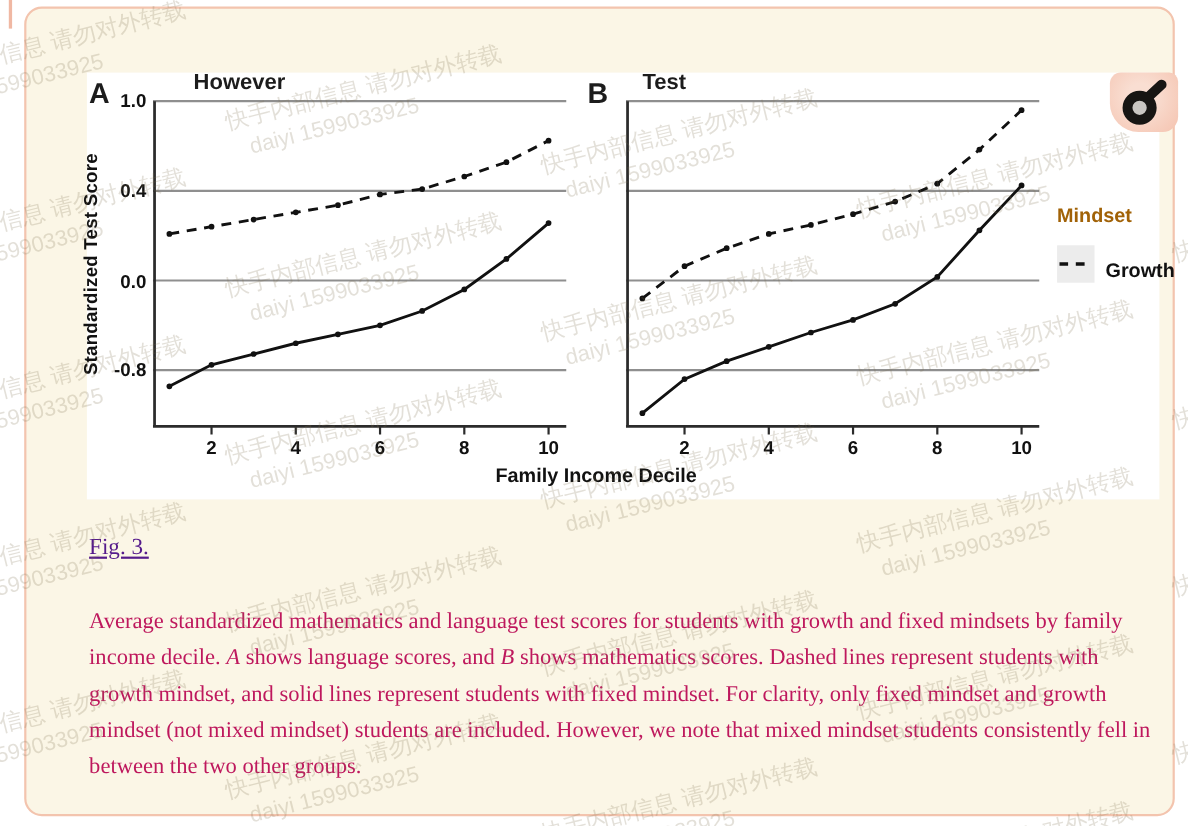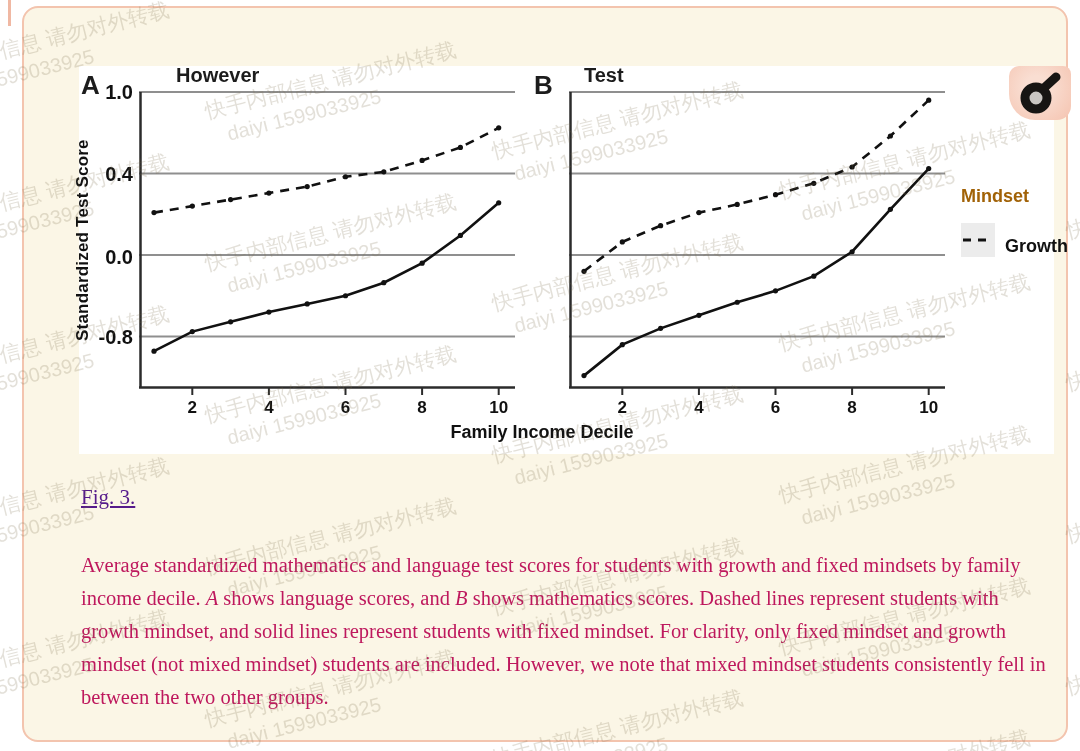--- a/index.html
+++ b/index.html
@@ -19,21 +19,21 @@
   .panel-letter.a { left:2px; }
   .panel-letter.b { left:455px; }
   .panel-title { position:absolute; top:-2px; font-size:20px; font-weight:700; color:#1c1c1c; }
   .panel-title.a { left:97px; }
   .panel-title.b { left:505px; }
   .panel-svg { position:absolute; top:24px; width:376px; height:306px; }
   .panel-svg.a { left:60px; }
   .panel-svg.b { left:490px; }
   .yticks span {
     position:absolute; left:8px; width:46px; text-align:right;
-    font-weight:700; font-size:20px; color:#111; transform:translateY(-50%);
+    font-weight:700; font-size:17px; color:#111; transform:translateY(-50%);
   }
   .xticks { position:absolute; top:332px; width:376px; height:24px; }
   .xticks.a { left:60px; } .xticks.b { left:490px; }
   .xticks span { position:absolute; transform:translateX(-50%); font-weight:700; font-size:17px; color:#111; }
   .ylabel {
     position:absolute; left:-6px; top:34px; height:280px; width:22px;
     writing-mode:vertical-rl; transform:rotate(180deg); text-align:center;
     font-weight:700; font-size:17px; color:#111; letter-spacing:0.2px;
   }
   .xlabel { position:absolute; left:60px; top:356px; width:806px; text-align:center; font-weight:700; font-size:18px; color:#111; }

